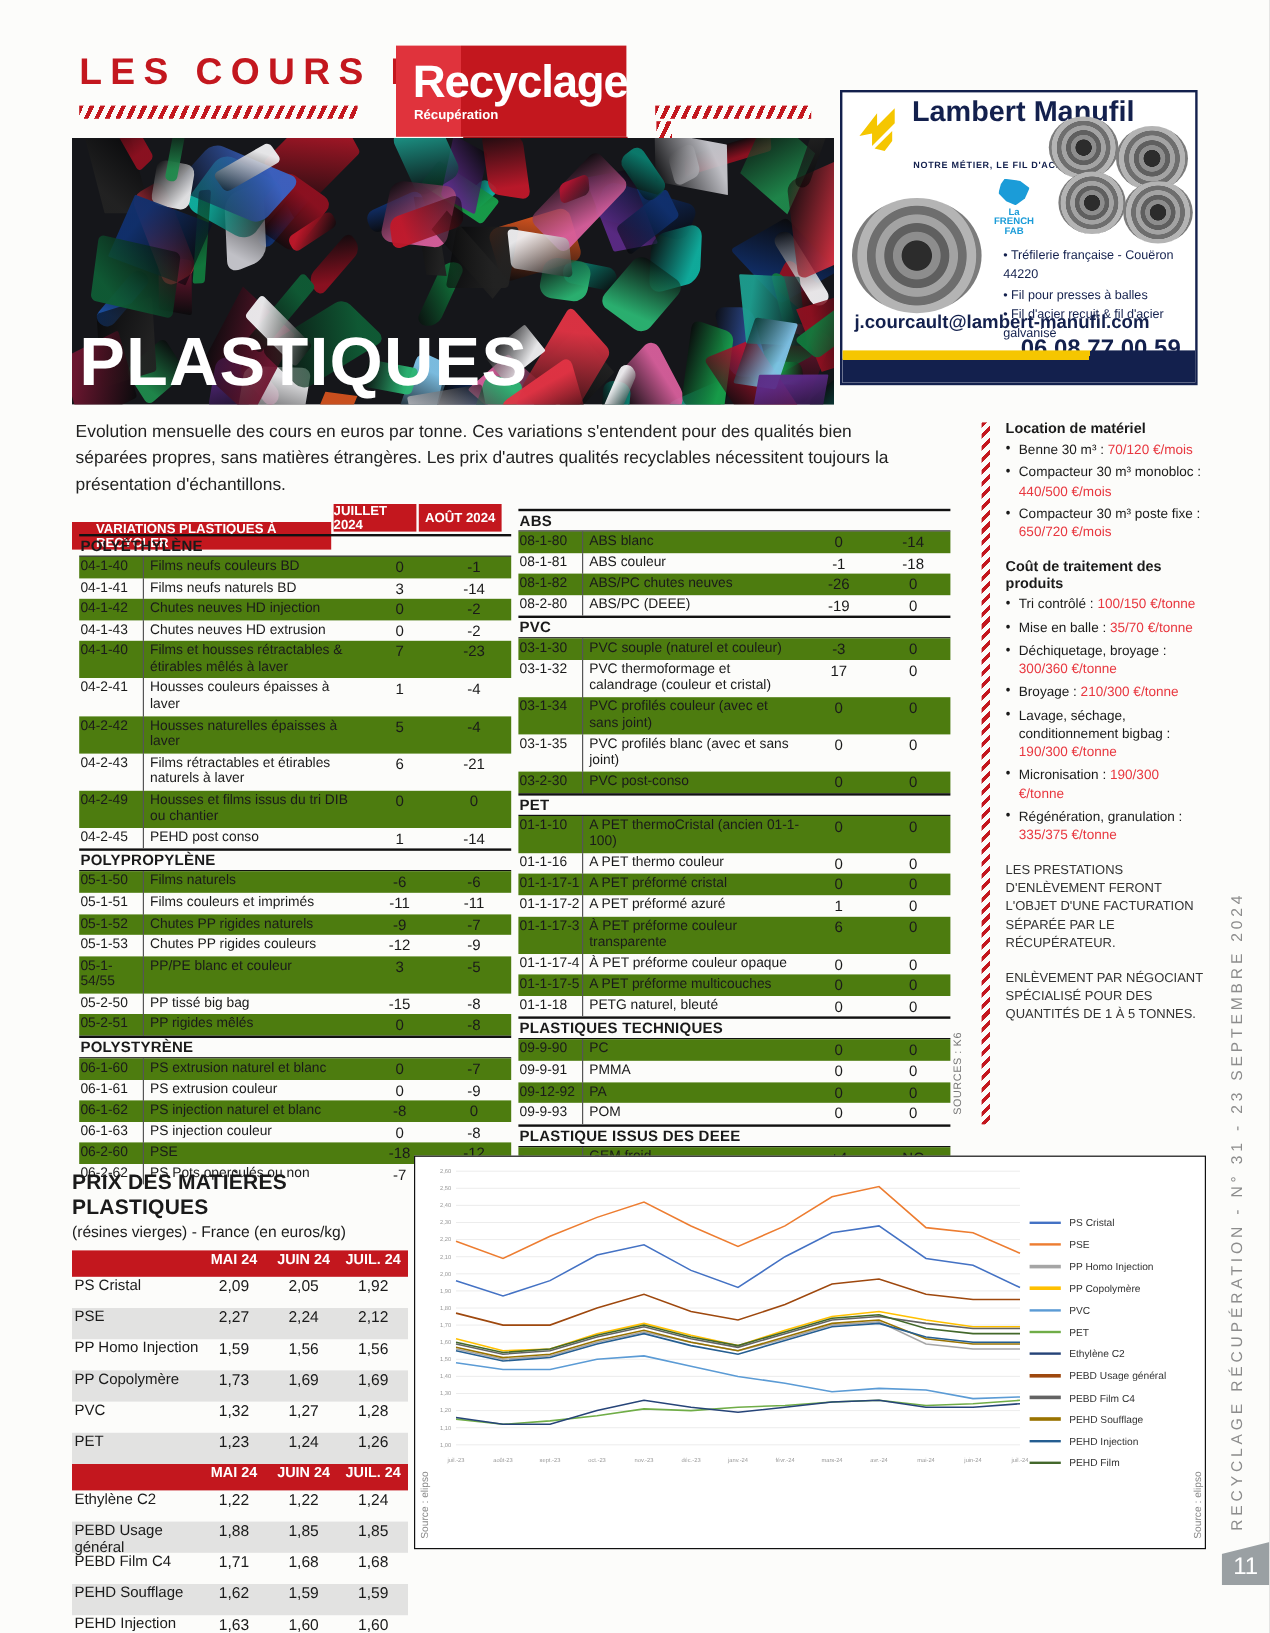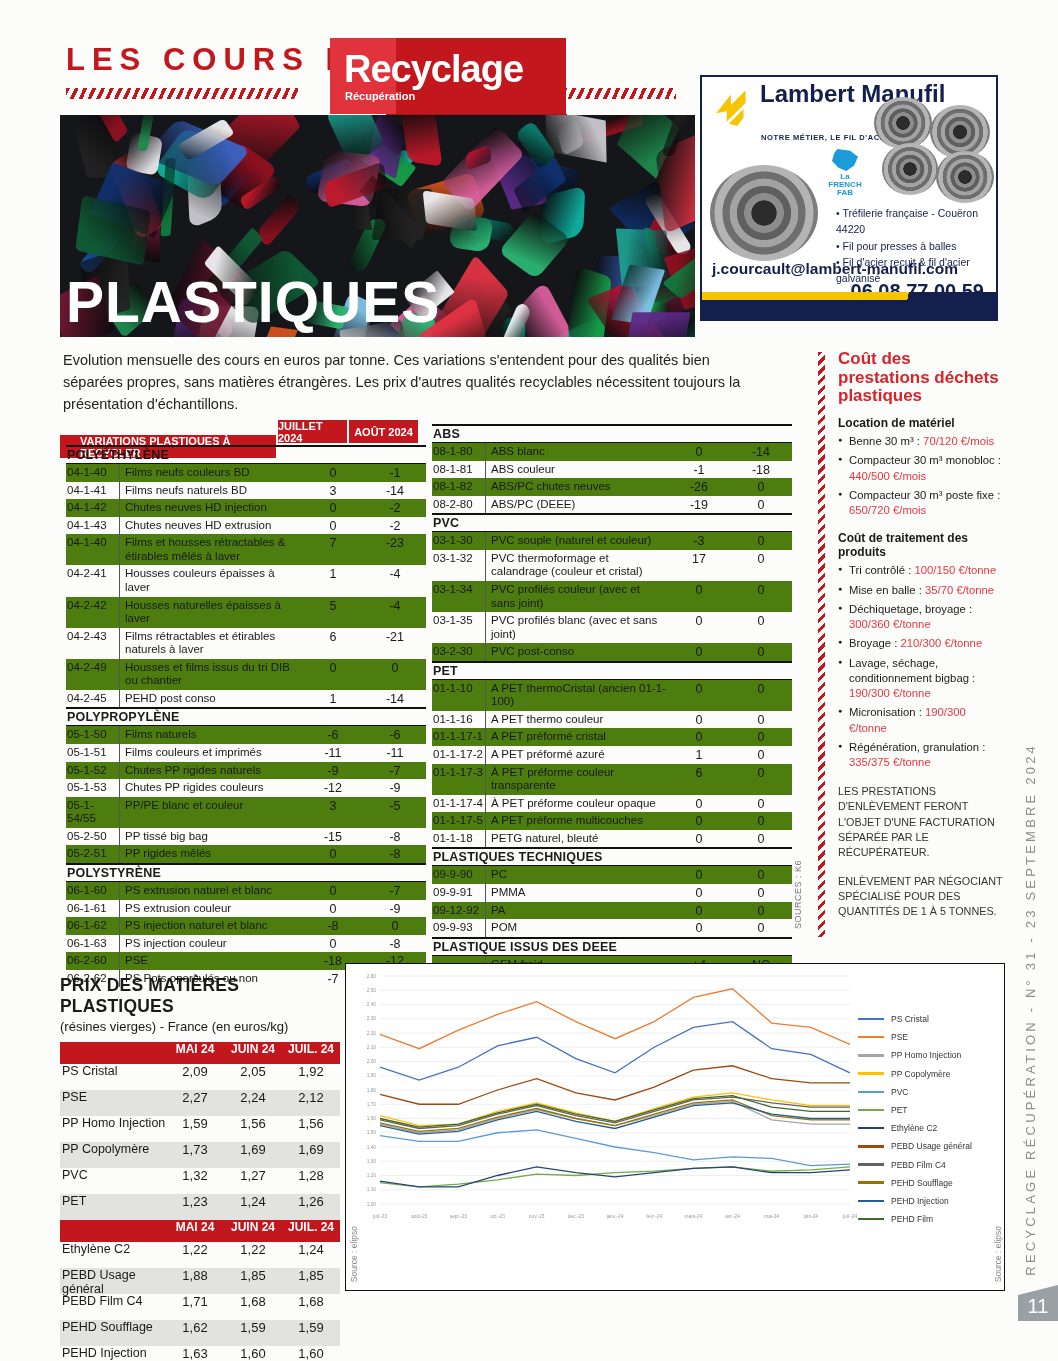--- a/index.html
+++ b/index.html
@@ -4,21 +4,21 @@
 <style>
   html,body{margin:0;padding:0;background:#cfcfcf;}
   .page{position:relative;width:1058px;height:1361px;background:#fcfcfa;overflow:hidden;
         font-family:"Liberation Sans",sans-serif;color:#1a1a1a;}
   
   .kicker{position:absolute;left:66px;top:42px;font-size:31px;font-weight:bold;color:#c3171e;letter-spacing:7px;}
   .hatch{background:repeating-linear-gradient(115deg,#c3171e 0 3.5px,transparent 3.5px 8px);}
   .hatch-l{position:absolute;left:66px;top:88px;width:232px;height:11px;}
   .hatch-r{position:absolute;left:546px;top:88px;width:130px;height:11px;}
   .hatch-v{position:absolute;left:547px;top:101px;width:13px;height:38px;}
-  .logo{position:absolute;left:330px;top:38px;width:236px;height:76px;
+  .logo{position:absolute;left:330px;top:38px;width:192px;height:76px;
         background:linear-gradient(90deg,#e0333c 0 28%,#c3171e 28%);}
   .logo:after{content:"";position:absolute;left:56px;top:76px;right:-1px;height:18px;background:#a31218;}
   .logo-title{position:absolute;left:14px;top:10px;font-size:38px;font-weight:bold;color:#fff;letter-spacing:-1px;}
   .logo-sub{position:absolute;left:15px;top:52px;font-size:11px;font-weight:bold;color:#fff;}
   
   .hero{position:absolute;left:60px;top:115px;width:635px;height:222px;background:#15161a;overflow:hidden;}
   .hero .shard{position:absolute;opacity:.95;}
   .hero-title{position:absolute;left:6px;bottom:2px;font-size:57px;font-weight:bold;color:#fff;letter-spacing:1px;z-index:5;}
   
   .ad{position:absolute;left:700px;top:75px;width:298px;height:246px;background:#fff;border:2px solid #13204d;box-sizing:border-box;overflow:hidden;}
@@ -525,21 +525,20 @@
         <div class="code">-</div>
         <div class="lab">ECRAN</div>
         <div class="v">NC</div>
         <div class="v">NC</div>
       </div>
     </div>
   <div class="sources-k6">SOURCES : K6</div>
 
   <div class="zigzag"></div>
   <div class="sidebar">
-    <div class="sb-title">Coût des prestations déchets plastiques</div>
     <div id="sb-groups">
         <div class="sb-group">
           <div class="sb-h">Location de matériel</div>
           <div class="sb-i"><span>Benne 30 m³ : </span><span class="val">70/120 €/mois</span></div>
           <div class="sb-i"><span>Compacteur 30 m³ monobloc : </span><span class="val">440/500 €/mois</span></div>
           <div class="sb-i"><span>Compacteur 30 m³ poste fixe : </span><span class="val">650/720 €/mois</span></div>
         </div>
         <div class="sb-group">
           <div class="sb-h">Coût de traitement des produits</div>
           <div class="sb-i"><span>Tri contrôlé : </span><span class="val">100/150 €/tonne</span></div>

